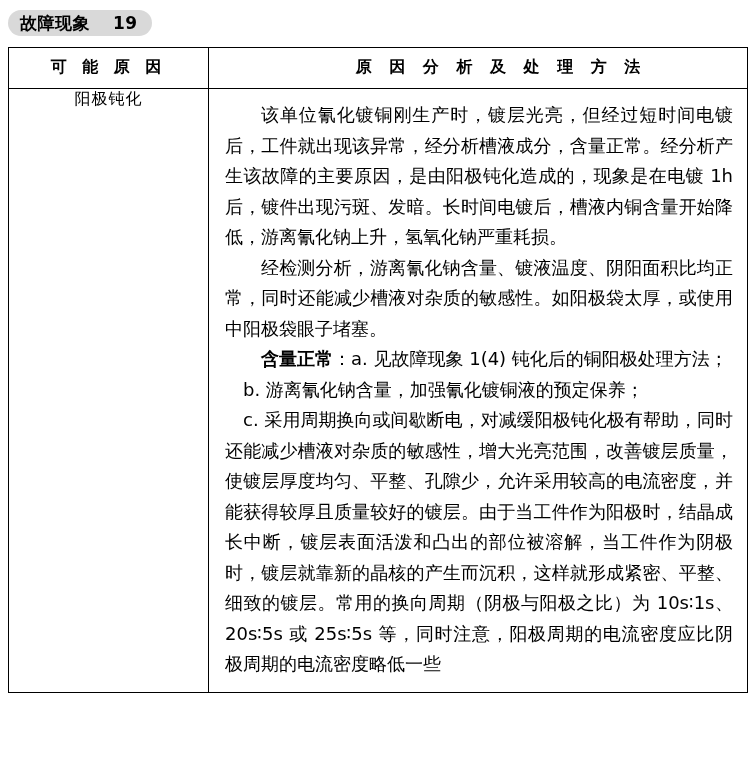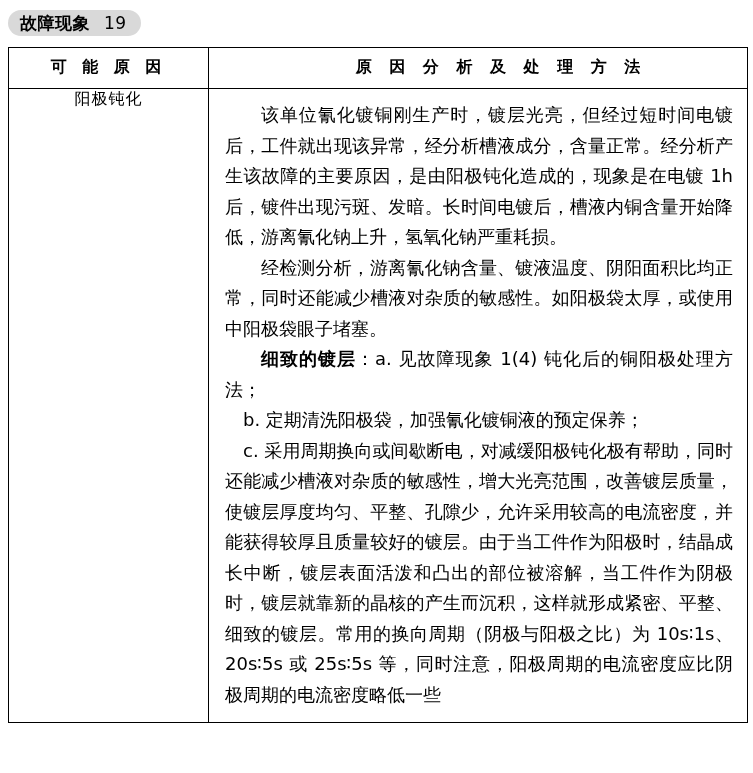--- a/index.html
+++ b/index.html
@@ -35,23 +35,23 @@
     background: #d9d9d9;
     border-radius: 13px;
     height: 26px;
     padding: 0 14px 0 12px;
     font-size: 17px;
     font-weight: bold;
     letter-spacing: 0.5px;
     white-space: nowrap;
   }
   .header-tag .tag-num {
-    margin-left: 14px;
+    margin-left: 23px;
     font-family: "DejaVu Sans", "Liberation Sans", sans-serif;
-    font-weight: normal;
+    font-weight: bold;
   }
   .header-title {
     margin-left: 14px;
     font-size: 17px;
     font-weight: bold;
     letter-spacing: 0.5px;
     white-space: nowrap;
   }
 
   
@@ -127,21 +127,21 @@
     <tbody>
       <tr>
         <td class="th-cell">可 能 原 因</td>
         <td class="th-cell wide">原 因 分 析 及 处 理 方 法</td>
       </tr>
       <tr>
         <td class="cause-cell">阳极钝化</td>
         <td class="body-cell">
           <p>该单位氰化镀铜刚生产时，镀层光亮，但经过短时间电镀后，工件就出现该异常，经分析槽液成分，含量正常。经分析产生该故障的主要原因，是由阳极钝化造成的，现象是在电镀 1h 后，镀件出现污斑、发暗。长时间电镀后，槽液内铜含量开始降低，游离氰化钠上升，氢氧化钠严重耗损。</p>
           <p>经检测分析，游离氰化钠含量、镀液温度、阴阳面积比均正常，同时还能减少槽液对杂质的敏感性。如阳极袋太厚，或使用中阳极袋眼子堵塞。</p>
-          <p id="p3"><b>细致的镀层</b>：a. 见故障现象 1(4) 钝化后的铜阳极处理方法；</p>
-          <p class="noindent">b. 定期清洗阳极袋，加强氰化镀铜液的预定保养；</p>
+          <p id="p3"><b>含量正常</b>：a. 见故障现象 1(4) 钝化后的铜阳极处理方法；</p>
+          <p class="noindent">b. 游离氰化钠含量，加强氰化镀铜液的预定保养；</p>
           <p class="noindent">c. 采用周期换向或间歇断电，对减缓阳极钝化极有帮助，同时还能减少槽液对杂质的敏感性，增大光亮范围，改善镀层质量，使镀层厚度均匀、平整、孔隙少，允许采用较高的电流密度，并能获得较厚且质量较好的镀层。由于当工件作为阳极时，结晶成长中断，镀层表面活泼和凸出的部位被溶解，当工件作为阴极时，镀层就靠新的晶核的产生而沉积，这样就形成紧密、平整、细致的镀层。常用的换向周期（阴极与阳极之比）为 10s∶1s、20s∶5s 或 25s∶5s 等，同时注意，阳极周期的电流密度应比阴极周期的电流密度略低一些</p>
         </td>
       </tr>
     </tbody>
   </table>
 
 </div>
 
 </body></html>

